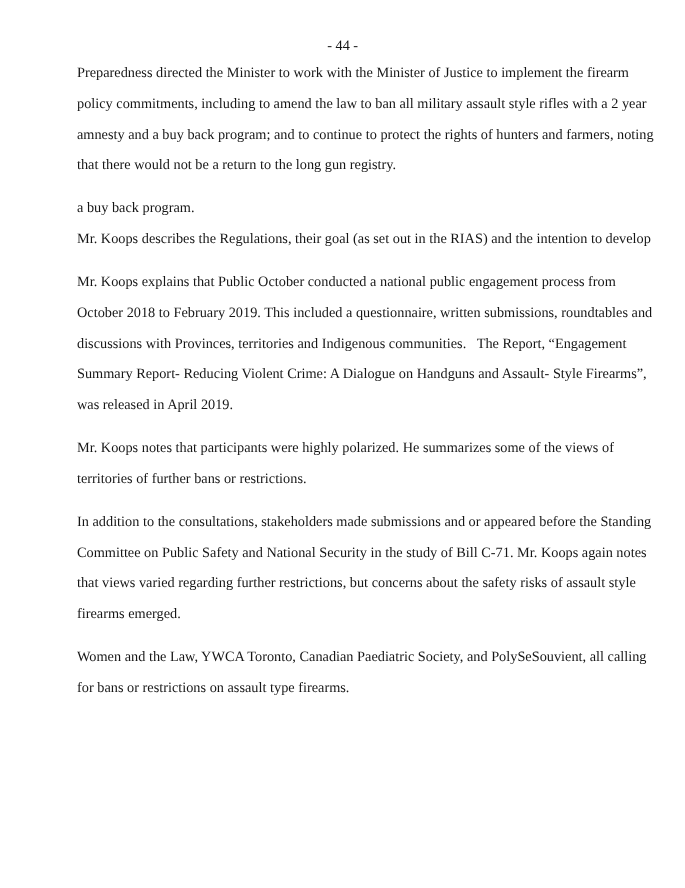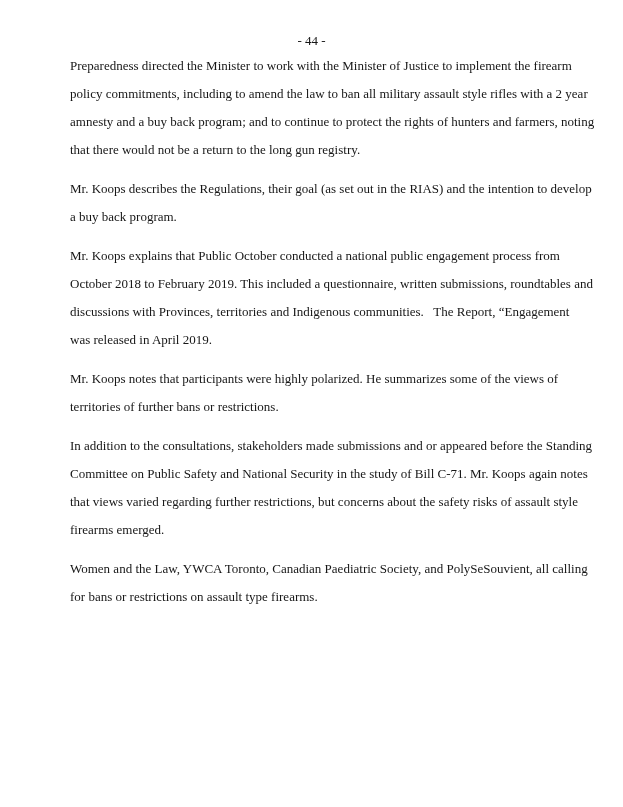--- a/index.html
+++ b/index.html
@@ -45,28 +45,29 @@
   <div class="doc-body">
 
     <p class="para">
       <span class="line">Preparedness directed the Minister to work with the Minister of Justice to implement the firearm</span>
       <span class="line">policy commitments, including to amend the law to ban all military assault style rifles with a 2 year</span>
       <span class="line">amnesty and a buy back program; and to continue to protect the rights of hunters and farmers, noting</span>
       <span class="line">that there would not be a return to the long gun registry.</span>
     </p>
 
     <p class="para">
+      <span class="line">a buy back program.</span>
       <span class="line">Mr. Koops describes the Regulations, their goal (as set out in the RIAS) and the intention to develop</span>
-      <span class="line">a buy back program.</span>
     </p>
 
     <p class="para">
       <span class="line">Mr. Koops explains that Public October conducted a national public engagement process from</span>
       <span class="line">October 2018 to February 2019. This included a questionnaire, written submissions, roundtables and</span>
       <span class="line">discussions with Provinces, territories and Indigenous communities.   The Report, “Engagement</span>
+      <span class="line">Summary Report- Reducing Violent Crime: A Dialogue on Handguns and Assault- Style Firearms”,</span>
       <span class="line">was released in April 2019.</span>
     </p>
 
     <p class="para">
       <span class="line">Mr. Koops notes that participants were highly polarized. He summarizes some of the views of</span>
       <span class="line">territories of further bans or restrictions.</span>
     </p>
 
     <p class="para">
       <span class="line">In addition to the consultations, stakeholders made submissions and or appeared before the Standing</span>

